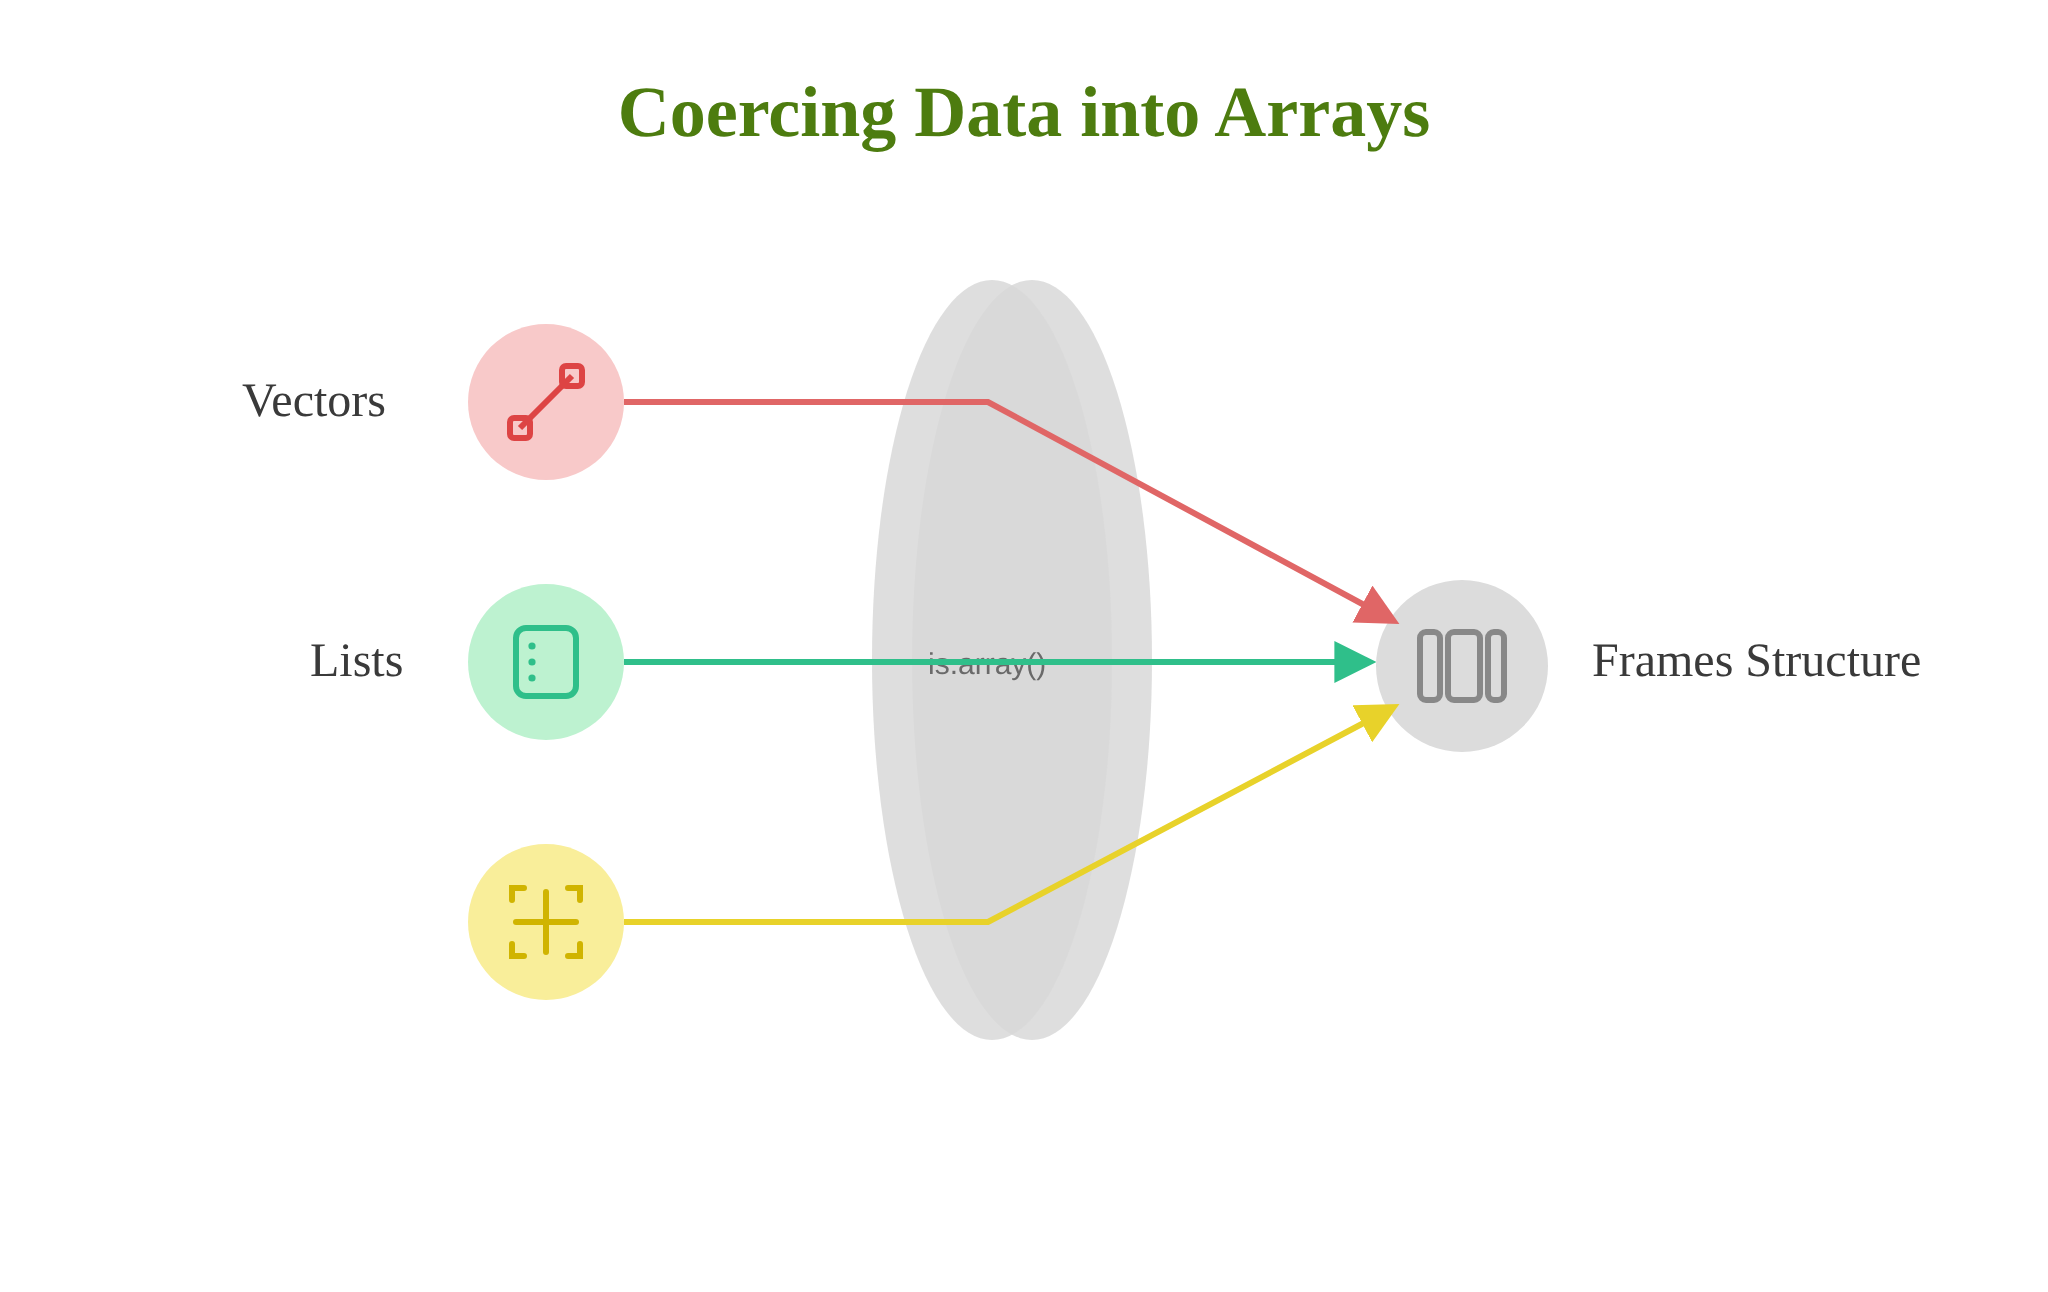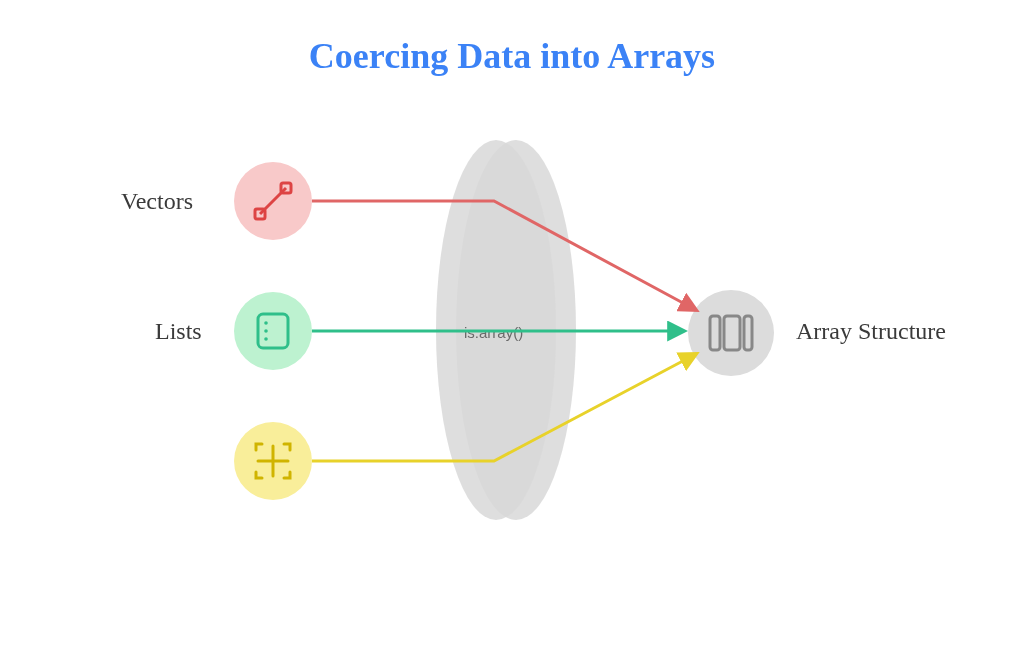--- a/index.html
+++ b/index.html
@@ -12,21 +12,21 @@
     overflow: hidden;
   }
   .title {
     position: absolute;
     top: 35px;
     left: 0;
     width: 100%;
     text-align: center;
     font-size: 36px;
     font-weight: bold;
-    color: #3b82f6;
+    color: #4d7c0f;
   }
   .stage {
     position: absolute;
     top: 100px;
     left: 16px;
     width: 1024px;
     height: 500px;
   }
   .label {
     position: absolute;
@@ -107,21 +107,21 @@
   </div>
 
   <div class="circle c-array" style="left:672px; top:190px;">
     <svg class="icon" width="54" height="54" viewBox="0 0 54 54">
       <rect x="6" y="10" width="10" height="34" rx="3" fill="none" stroke="#888" stroke-width="3"></rect>
       <rect x="20" y="10" width="16" height="34" rx="3" fill="none" stroke="#888" stroke-width="3"></rect>
       <rect x="40" y="10" width="8" height="34" rx="3" fill="none" stroke="#888" stroke-width="3"></rect>
     </svg>
   </div>
 
-  <div class="label" style="left:780px; top:218px;">Array Structure</div>
+  <div class="label" style="left:780px; top:218px;">Frames Structure</div>
 
   <svg style="position:absolute; left:0; top:0; width:1024px; height:500px; pointer-events:none;">
     <defs>
       <marker id="ah-red" viewBox="0 0 10 10" refX="8" refY="5" markerWidth="7" markerHeight="7" orient="auto">
         <path d="M0 0 L10 5 L0 10 z" fill="#e06666"></path>
       </marker>
       <marker id="ah-green" viewBox="0 0 10 10" refX="8" refY="5" markerWidth="7" markerHeight="7" orient="auto">
         <path d="M0 0 L10 5 L0 10 z" fill="#2fbf8a"></path>
       </marker>
       <marker id="ah-yellow" viewBox="0 0 10 10" refX="8" refY="5" markerWidth="7" markerHeight="7" orient="auto">

